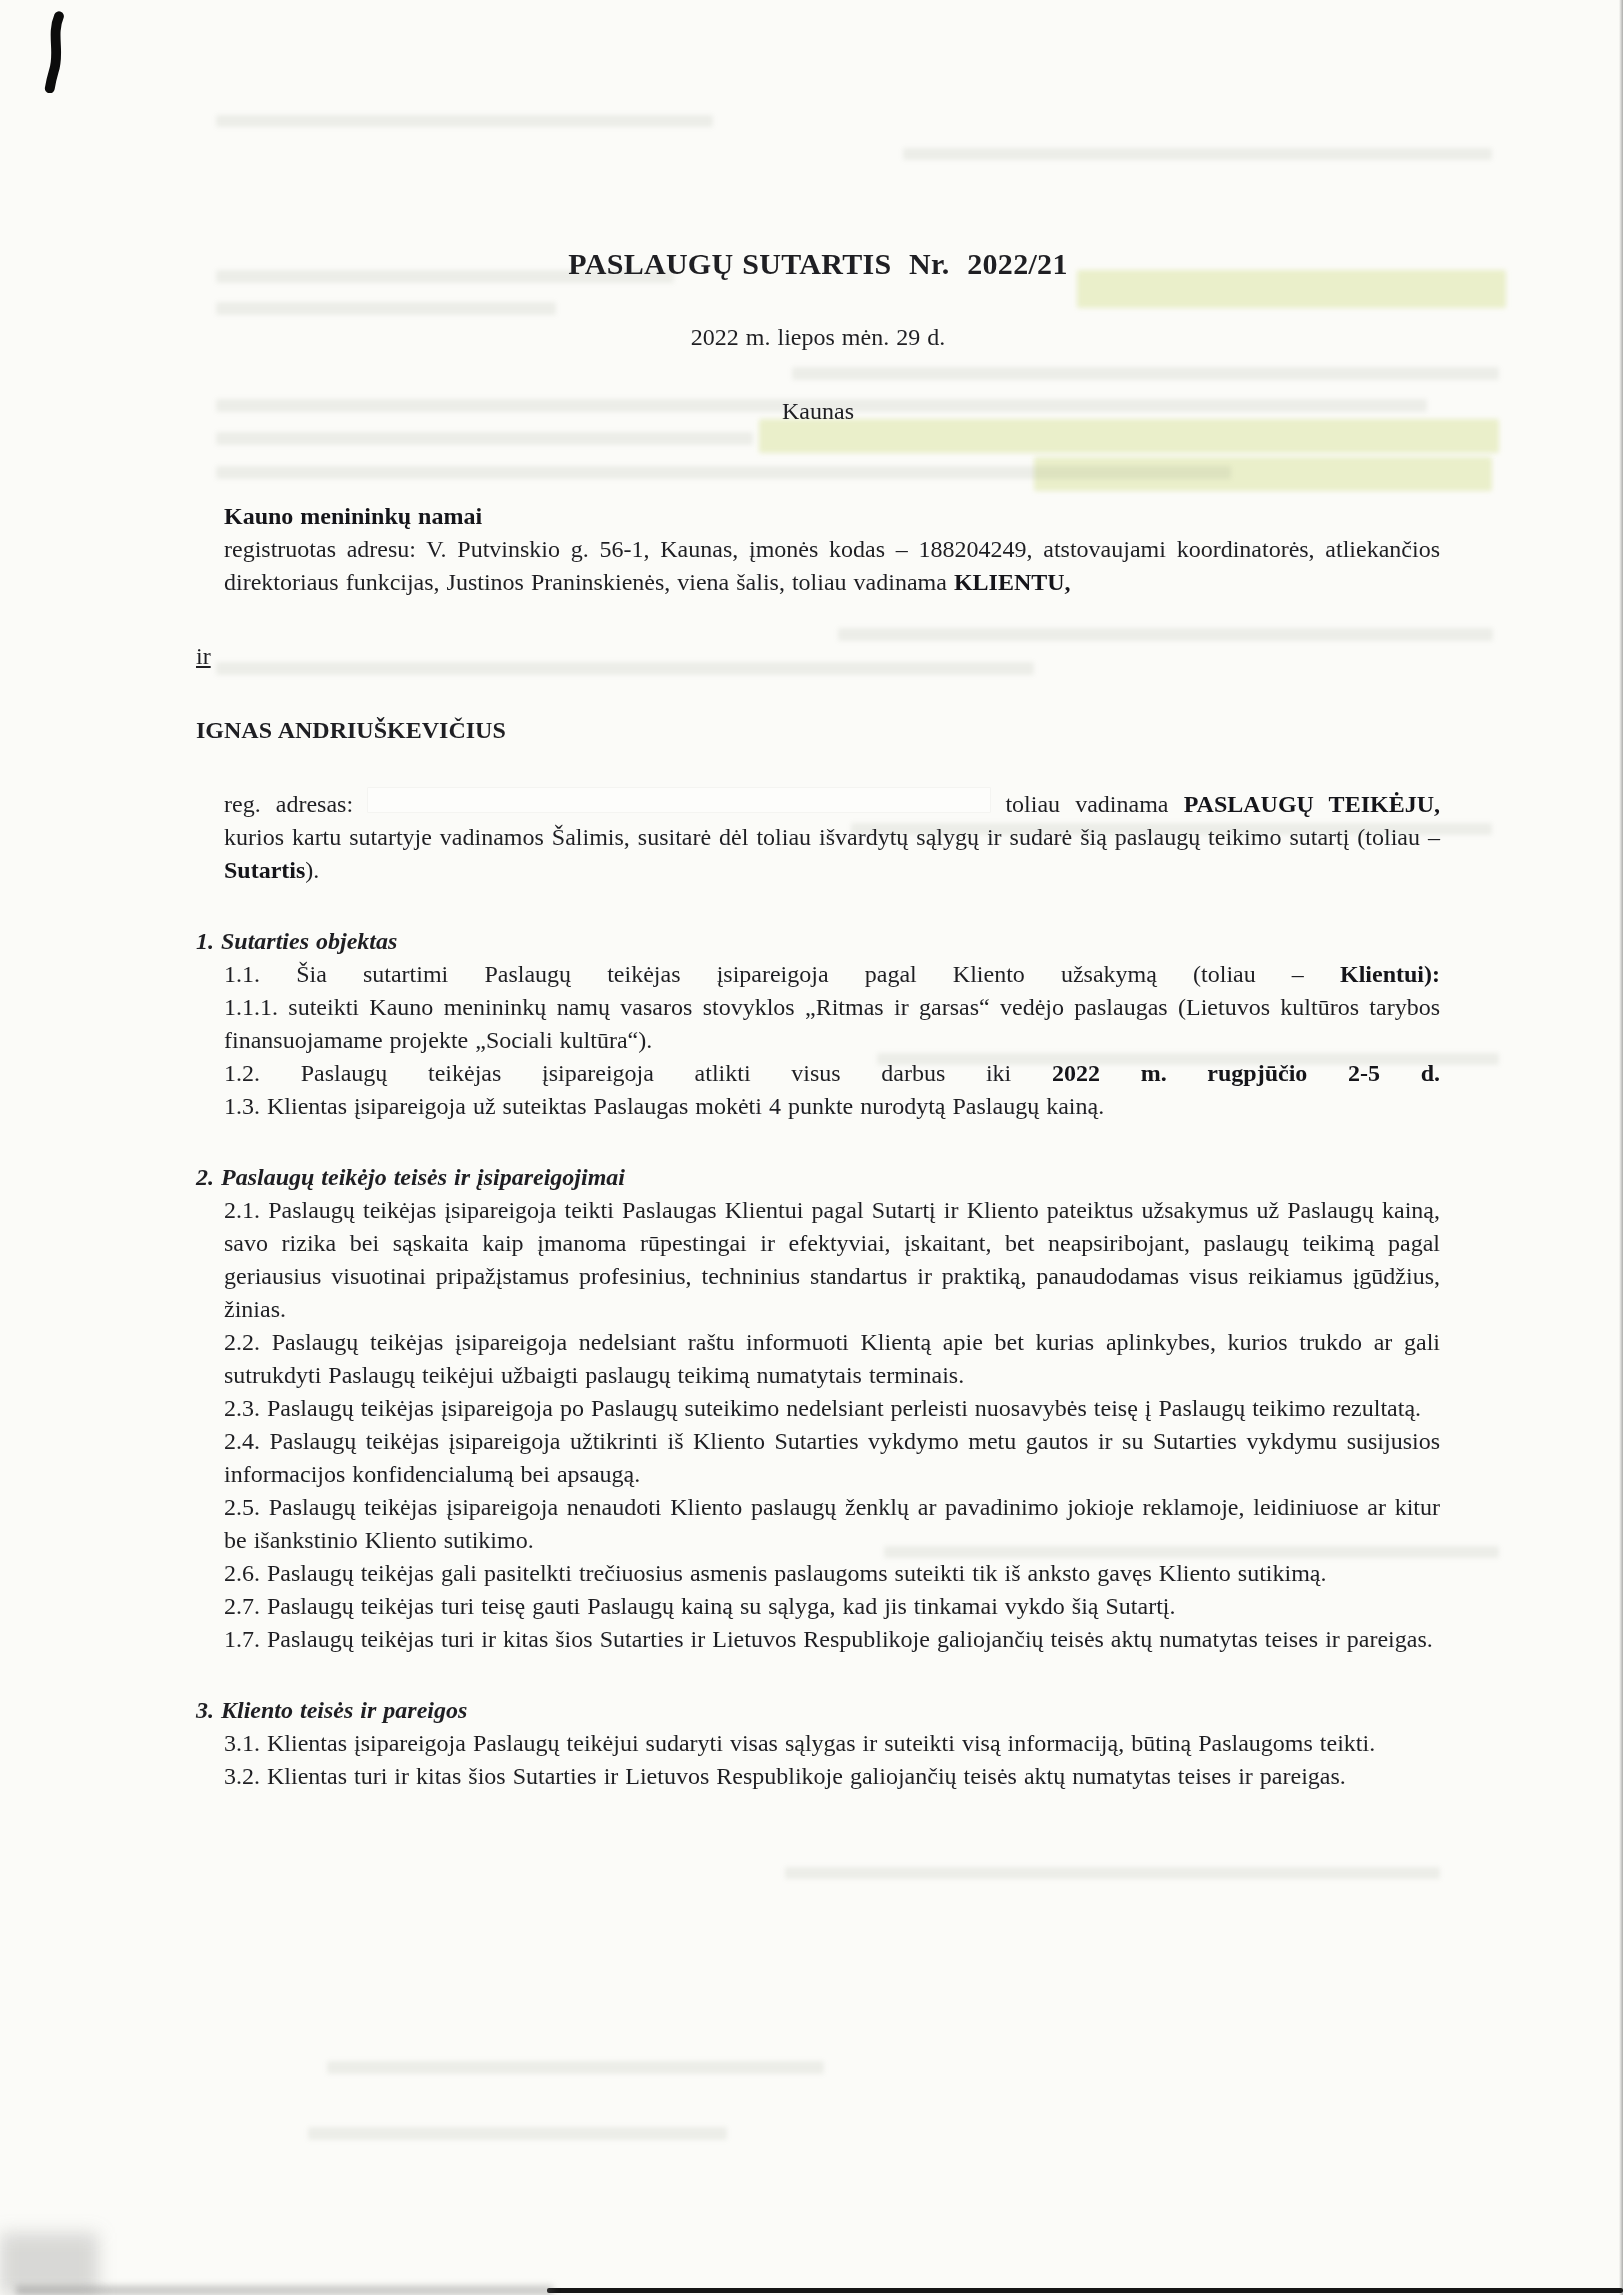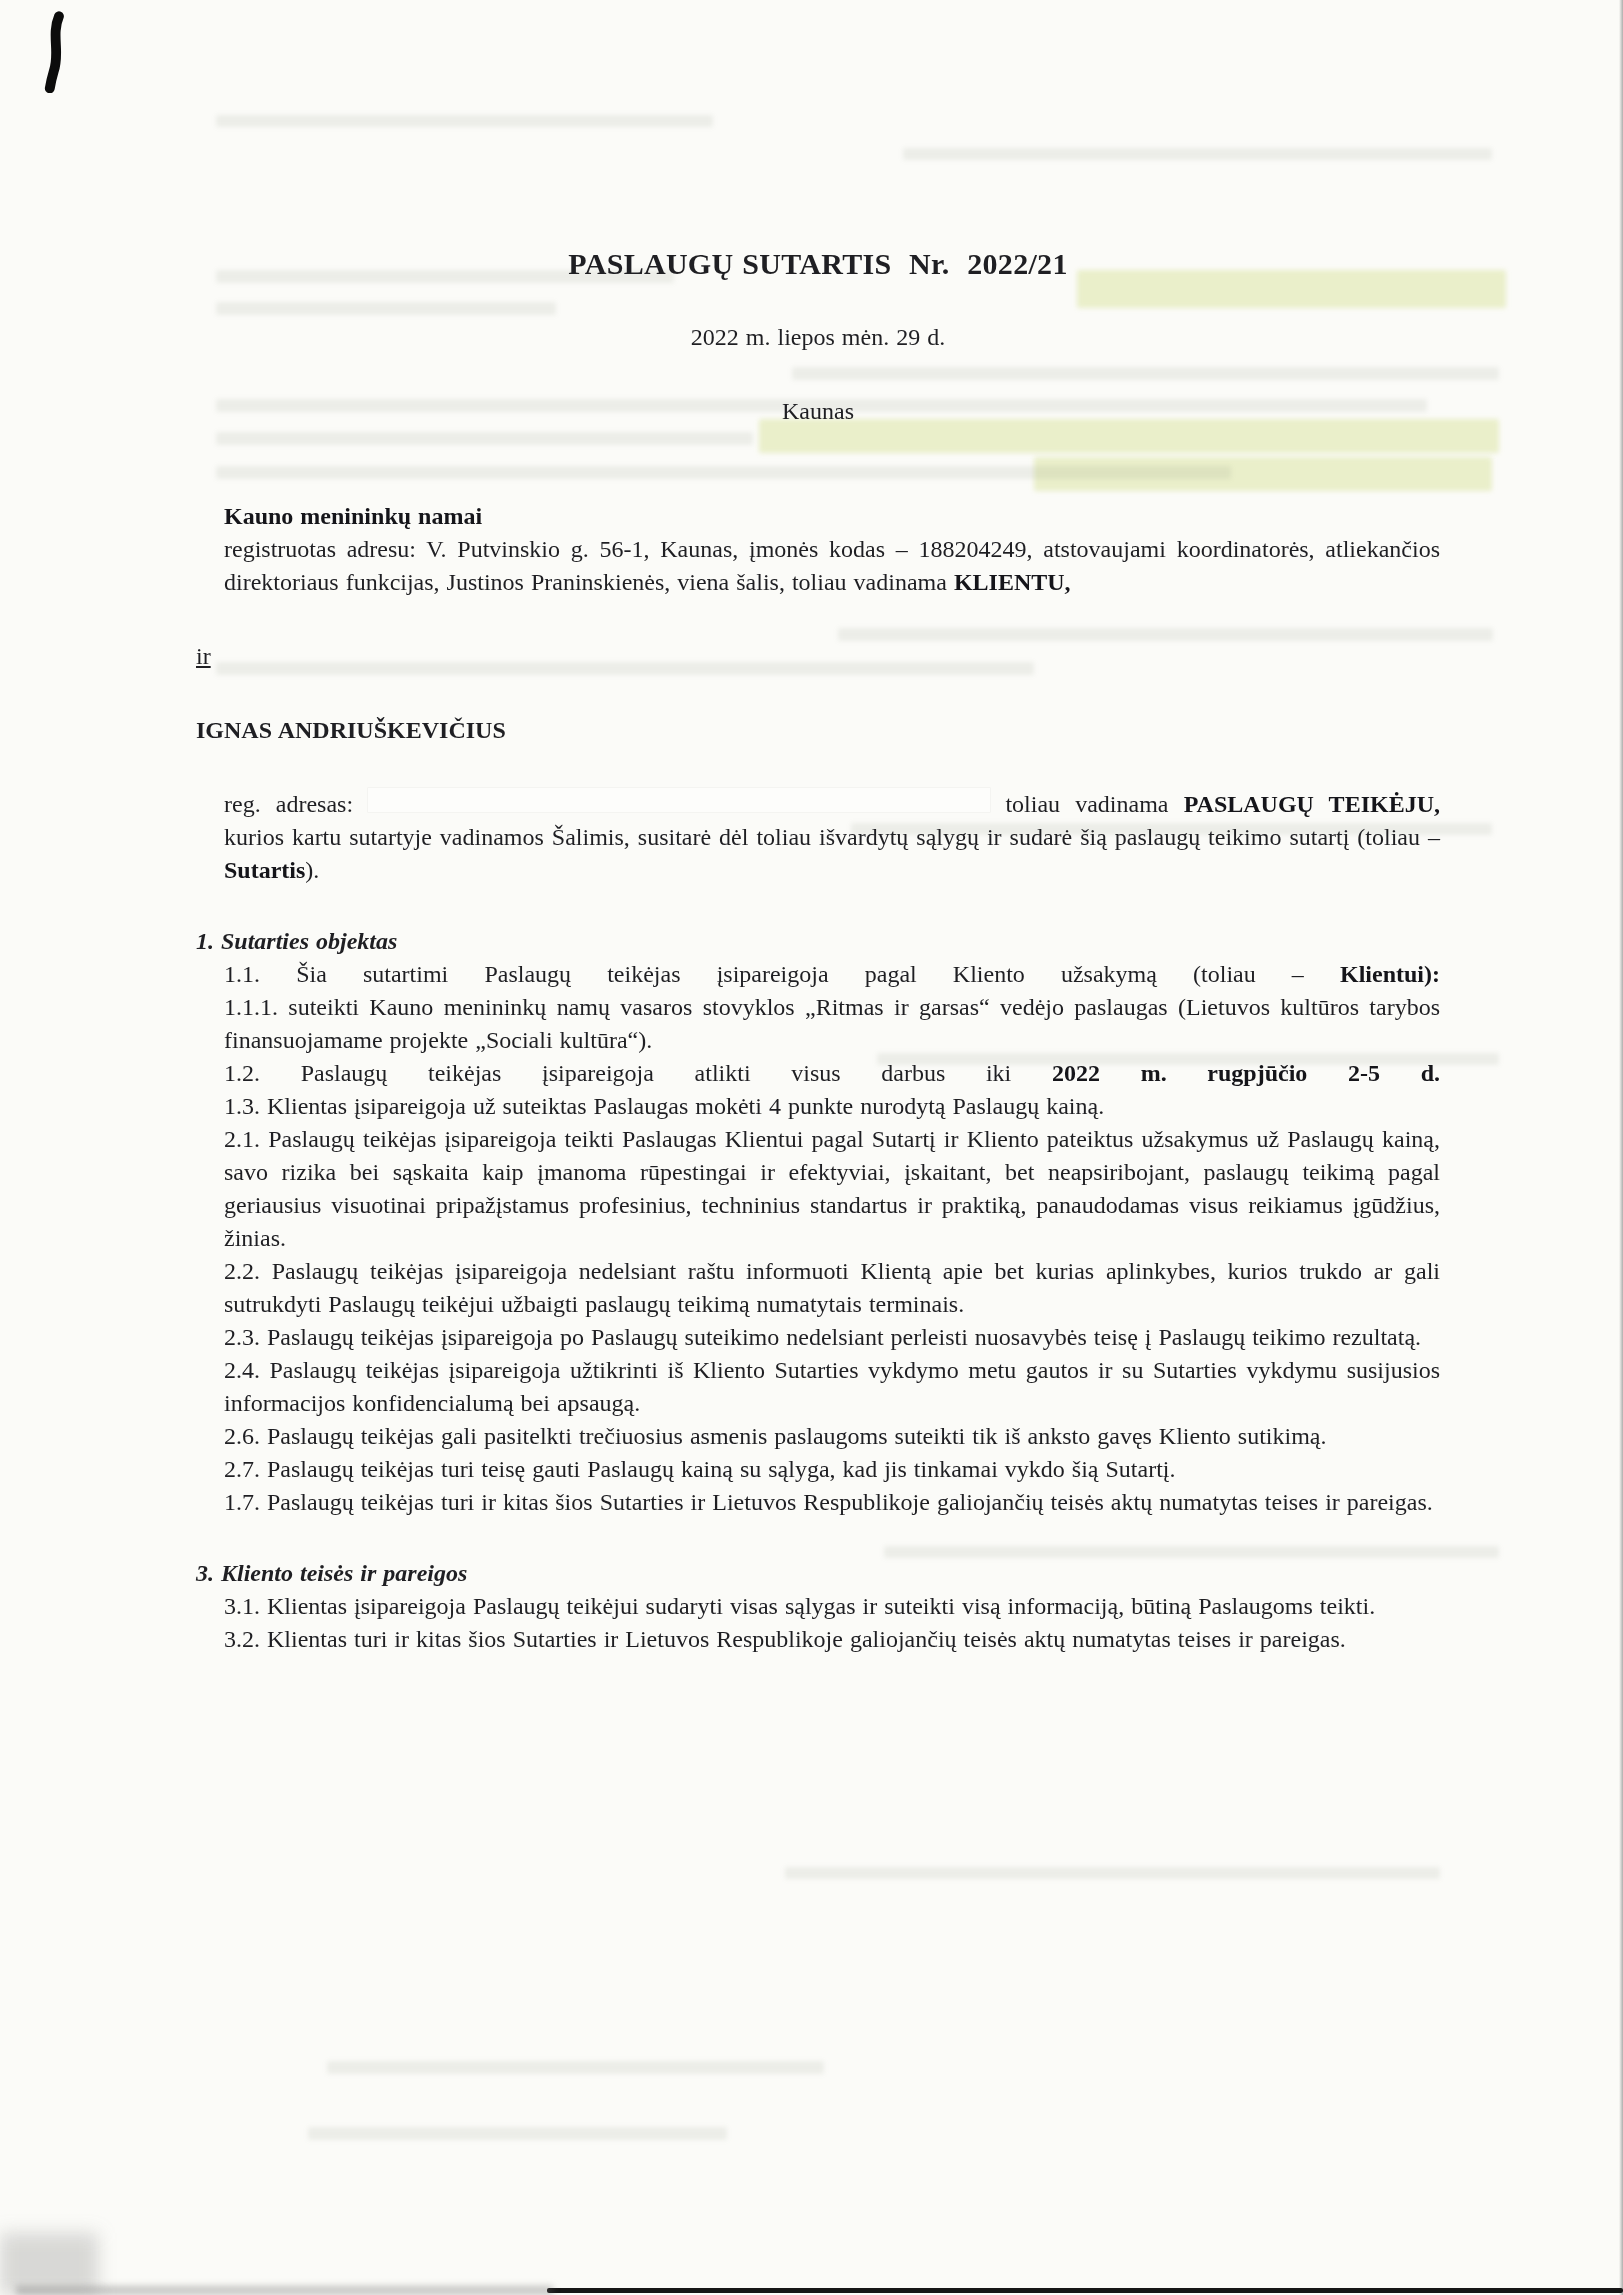--- a/index.html
+++ b/index.html
@@ -124,24 +124,26 @@
   <p class="provider-name">IGNAS ANDRIUŠKEVIČIUS</p>
 
   <p class="para provider-para"><span>reg. adresas: </span><span class="redacted"></span><span> toliau vadinama </span><b>PASLAUGŲ TEIKĖJU,</b><span> kurios kartu sutartyje vadinamos Šalimis, susitarė dėl toliau išvardytų sąlygų ir sudarė šią paslaugų teikimo sutartį  (toliau – </span><b>Sutartis</b><span>).</span></p>
 
   <p class="sec-heading">1. Sutarties objektas</p>
   <p class="para stretch"><span>1.1. Šia sutartimi Paslaugų teikėjas įsipareigoja pagal Kliento užsakymą (toliau – </span><b>Klientui):</b></p>
   <p class="para"><span>1.1.1. suteikti Kauno menininkų namų vasaros stovyklos „Ritmas ir garsas“ vedėjo paslaugas (Lietuvos kultūros tarybos finansuojamame projekte „Sociali kultūra“).</span></p>
   <p class="para stretch"><span>1.2. Paslaugų teikėjas įsipareigoja atlikti visus darbus iki </span><b>2022 m. rugpjūčio 2-5 d.</b></p>
   <p class="para"><span>1.3. Klientas įsipareigoja už suteiktas Paslaugas mokėti 4 punkte nurodytą Paslaugų kainą.</span></p>
 
+  <p class="sec-heading">2. Paslaugų teikėjo teisės ir įsipareigojimai</p>
   <p class="para"><span>2.1. Paslaugų teikėjas įsipareigoja teikti Paslaugas Klientui pagal Sutartį ir Kliento pateiktus užsakymus už Paslaugų kainą, savo rizika bei sąskaita kaip įmanoma rūpestingai ir efektyviai, įskaitant, bet neapsiribojant, paslaugų teikimą pagal geriausius visuotinai pripažįstamus profesinius, techninius standartus ir praktiką, panaudodamas visus reikiamus įgūdžius, žinias.</span></p>
   <p class="para"><span>2.2. Paslaugų teikėjas įsipareigoja nedelsiant raštu informuoti Klientą apie bet kurias aplinkybes, kurios trukdo ar gali sutrukdyti Paslaugų teikėjui užbaigti paslaugų teikimą numatytais terminais.</span></p>
   <p class="para"><span>2.3. Paslaugų teikėjas įsipareigoja po Paslaugų suteikimo nedelsiant perleisti nuosavybės teisę į Paslaugų teikimo rezultatą.</span></p>
   <p class="para"><span>2.4. Paslaugų teikėjas įsipareigoja užtikrinti iš Kliento Sutarties vykdymo metu gautos ir su Sutarties vykdymu susijusios informacijos konfidencialumą bei apsaugą.</span></p>
+  <p class="para"><span>2.5. Paslaugų teikėjas įsipareigoja nenaudoti Kliento paslaugų ženklų ar pavadinimo jokioje reklamoje, leidiniuose ar kitur be išankstinio Kliento sutikimo.</span></p>
   <p class="para"><span>2.6. Paslaugų teikėjas gali pasitelkti trečiuosius asmenis paslaugoms suteikti tik iš anksto gavęs Kliento sutikimą.</span></p>
   <p class="para"><span>2.7. Paslaugų teikėjas turi teisę gauti Paslaugų kainą su sąlyga, kad jis tinkamai vykdo šią Sutartį.</span></p>
   <p class="para"><span>1.7. Paslaugų teikėjas turi ir kitas šios Sutarties ir Lietuvos Respublikoje galiojančių teisės aktų numatytas teises ir pareigas.</span></p>
 
   <p class="sec-heading">3. Kliento teisės ir pareigos</p>
   <p class="para"><span>3.1. Klientas įsipareigoja Paslaugų teikėjui sudaryti visas sąlygas ir suteikti visą informaciją, būtiną Paslaugoms teikti.</span></p>
   <p class="para"><span>3.2. Klientas turi ir kitas šios Sutarties ir Lietuvos Respublikoje galiojančių teisės aktų numatytas teises ir pareigas.</span></p>
 
 </div>
 

